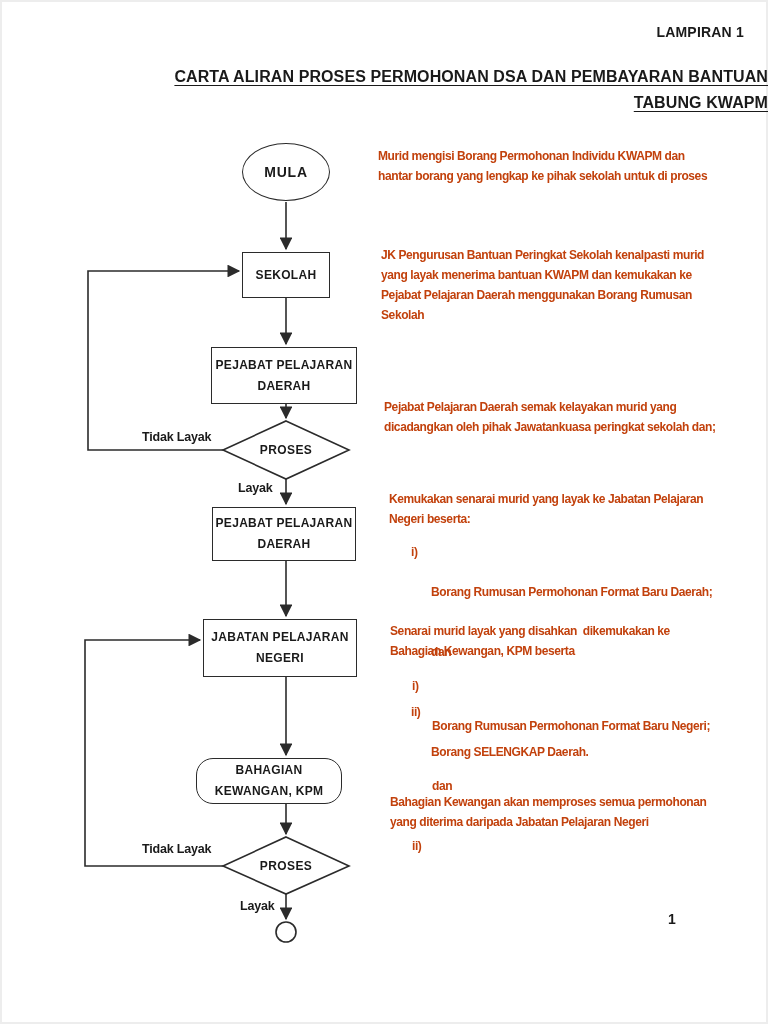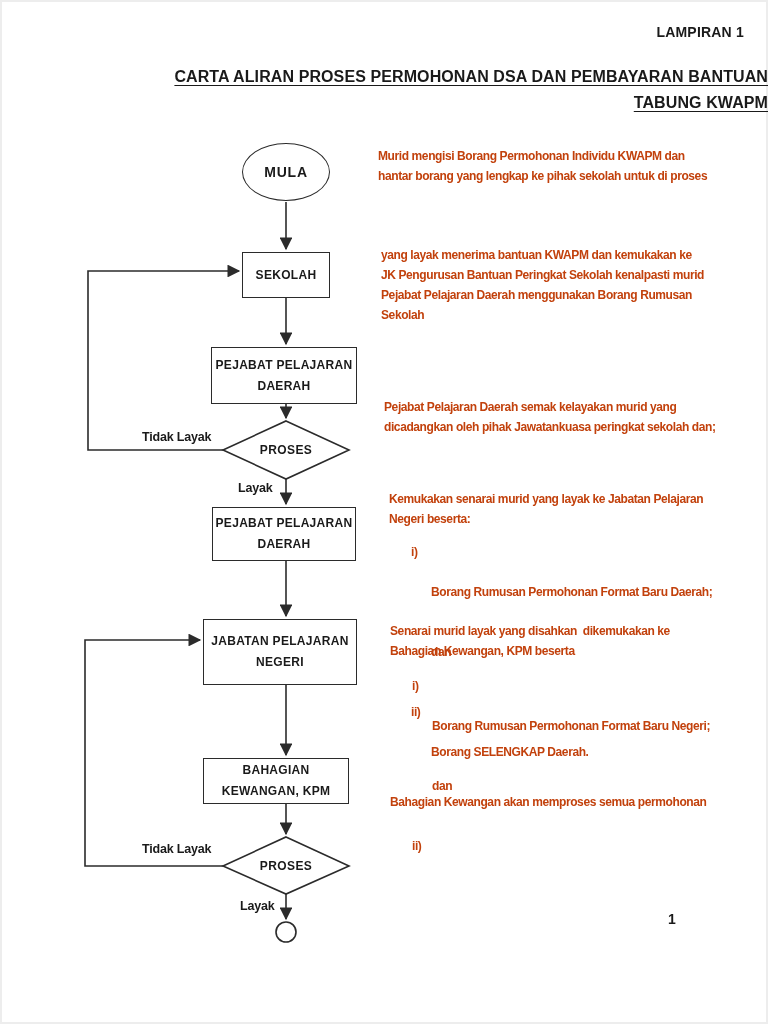--- a/index.html
+++ b/index.html
@@ -49,22 +49,22 @@
   .oval{
     position:absolute;left:242px;top:143px;width:88px;height:58px;
     border:1.6px solid #2b2b2b;border-radius:50%;
     display:flex;align-items:center;justify-content:center;
     font-size:14px;font-weight:600;letter-spacing:0.8px;
     box-sizing:border-box;background:#fff;
   }
   .n-sekolah{left:242px;top:252px;width:88px;height:46px;}
   .n-ppd1{left:211px;top:347px;width:146px;height:57px;}
   .n-ppd2{left:212px;top:507px;width:144px;height:54px;}
-  .n-jpn{left:203px;top:619px;width:154px;height:66px;}
-  .n-bkk{left:203px;top:758px;width:146px;height:46px;}
+  .n-jpn{left:203px;top:619px;width:154px;height:58px;}
+  .n-bkk{left:196px;top:758px;width:146px;height:46px;border-radius:17px;}
 
   .dlabel{
     position:absolute;width:80px;text-align:center;
     font-size:12px;font-weight:bold;letter-spacing:0.4px;
   }
   .d1{left:246px;top:443px;}
   .d2{left:246px;top:859px;}
 
   .branch{
     position:absolute;
@@ -170,22 +170,22 @@
   <div class="branch layak1">Layak</div>
   <div class="branch tidak2">Tidak Layak</div>
   <div class="branch layak2">Layak</div>
 
   <div class="block b1">
     <div class="tline">Murid mengisi Borang Permohonan Individu KWAPM dan</div>
     <div class="tline">hantar borang yang lengkap ke pihak sekolah untuk di proses</div>
   </div>
 
   <div class="block b2">
+    <div class="tline">JK Pengurusan Bantuan Peringkat Sekolah kenalpasti murid</div>
     <div class="tline">yang layak menerima bantuan KWAPM dan kemukakan ke</div>
-    <div class="tline">JK Pengurusan Bantuan Peringkat Sekolah kenalpasti murid</div>
     <div class="tline">Pejabat Pelajaran Daerah menggunakan Borang Rumusan</div>
     <div class="tline">Sekolah</div>
   </div>
 
   <div class="block b3">
     <div class="tline">Pejabat Pelajaran Daerah semak kelayakan murid yang</div>
     <div class="tline">dicadangkan oleh pihak Jawatankuasa peringkat sekolah dan;</div>
   </div>
 
   <div class="block b4">
@@ -220,17 +220,18 @@
         </span>
       </div>
       <div class="item">
         <span class="imark">ii)</span>
       </div>
     </div>
   </div>
 
   <div class="block b6">
     <div class="tline">Bahagian Kewangan akan memproses semua permohonan</div>
+    <div class="tline">yang diterima daripada Jabatan Pelajaran Negeri</div>
   </div>
 
   <div class="pageno">1</div>
 
 </div>
 
 </body></html>

